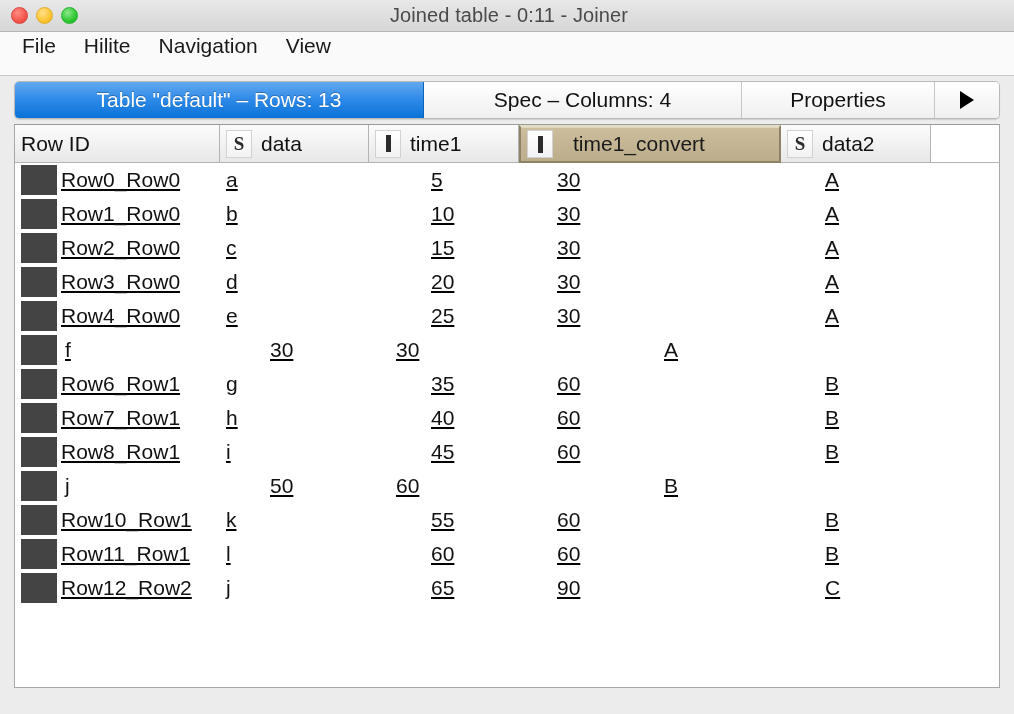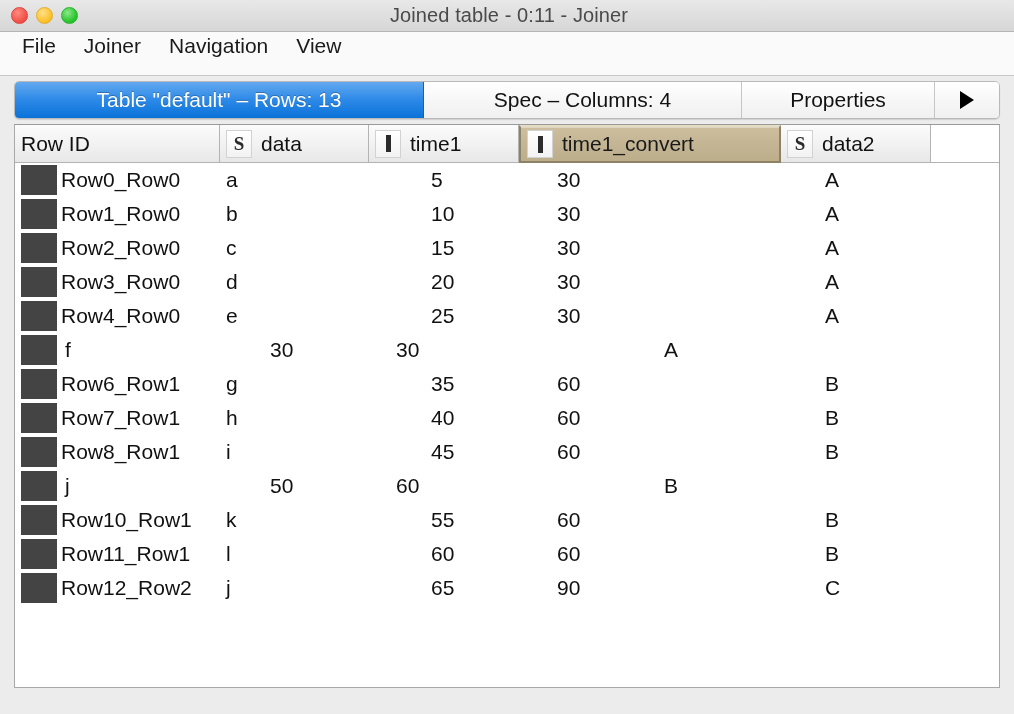--- a/index.html
+++ b/index.html
@@ -158,20 +158,21 @@
     cursor: default;
     overflow: hidden;
     white-space: nowrap;
   }
   .th.selected {
     background: linear-gradient(to bottom, #cdbf9e 0%, #c3b593 55%, #bcae8b 100%);
     border: 2px solid #8d8265;
     border-top-color: #e5dcc4;
     color: #1a1a1a;
     box-shadow: inset 0 1px 0 rgba(255,255,255,0.35);
+    gap: 11px;
   }
   .th.rowid { flex: 0 0 205px; justify-content: flex-start; }
   .th.c-data { flex: 0 0 149px; }
   .th.c-time1 { flex: 0 0 150px; }
   .th.c-conv { flex: 0 0 262px; }
   .th.c-data2 { flex: 0 0 150px; }
   .th.filler {
     flex: 1 1 auto;
     background: #ffffff;
     border-right: none;
@@ -202,20 +203,21 @@
     width: 5px; height: 17px;
     background: #2b2b2b;
     display: block;
   }
 
   .tbody {
     flex: 1 1 auto;
     background: #ffffff;
     overflow: hidden;
     padding-top: 0px;
+    text-decoration: underline;
   }
   .trow {
     display: flex;
     height: 34px;
     align-items: center;
   }
   .swatch-cell {
     flex: 0 0 44px;
     display: flex;
     align-items: center;
@@ -250,21 +252,21 @@
     <div class="traffic">
       <span class="light close"></span>
       <span class="light min"></span>
       <span class="light zoom"></span>
     </div>
     <div class="window-title">Joined table - 0:11 - Joiner</div>
   </div>
 
   <div class="menubar">
     <div class="menu-item">File</div>
-    <div class="menu-item">Joiner</div>
+    <div class="menu-item">Hilite</div>
     <div class="menu-item">Navigation</div>
     <div class="menu-item">View</div>
   </div>
 
   <div class="tabbar">
     <div class="tabstrip">
       <div class="tab t-table active">Table "default" – Rows: 13</div>
       <div class="tab t-spec">Spec – Columns: 4</div>
       <div class="tab t-props">Properties</div>
       <div class="tab arrow">

